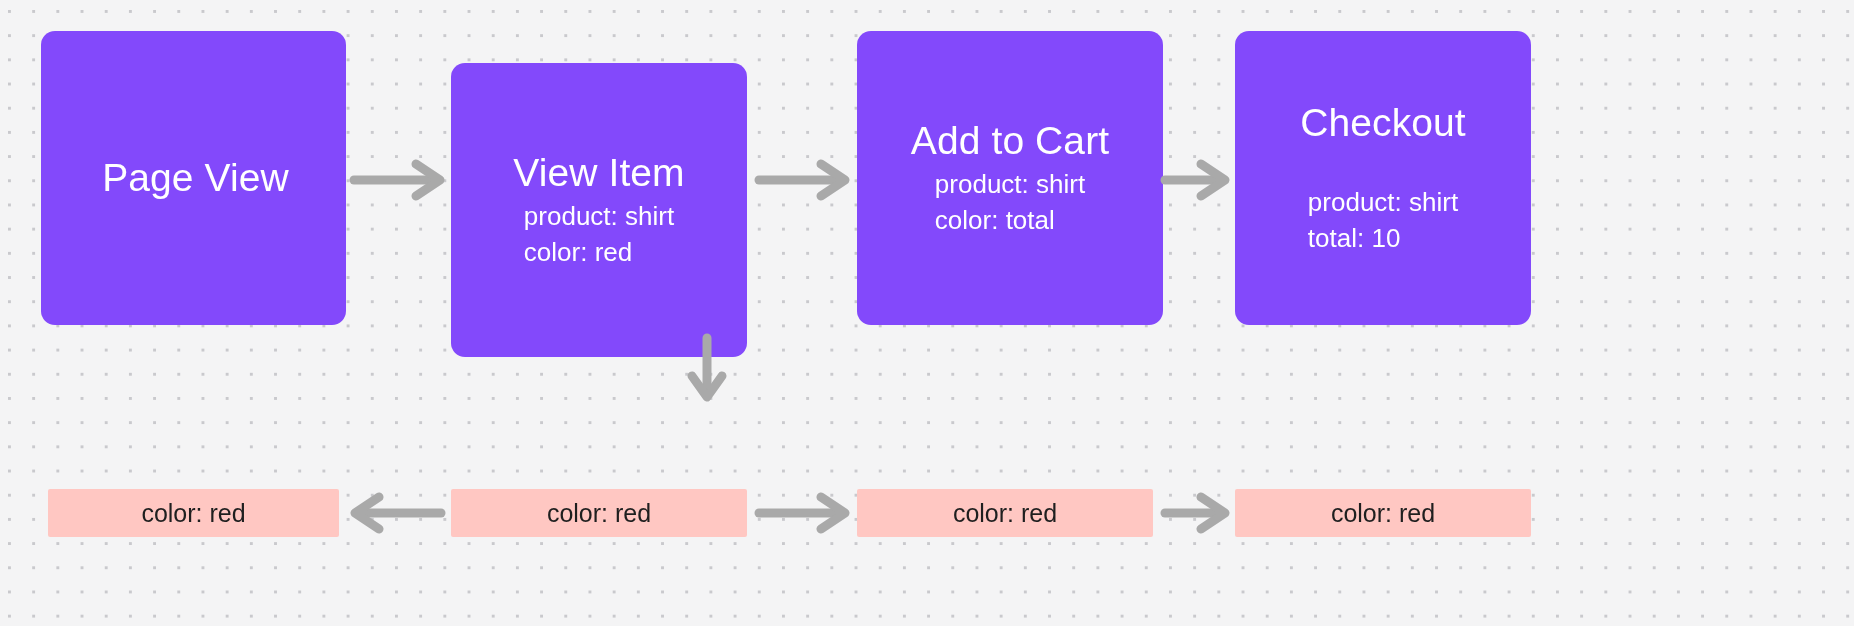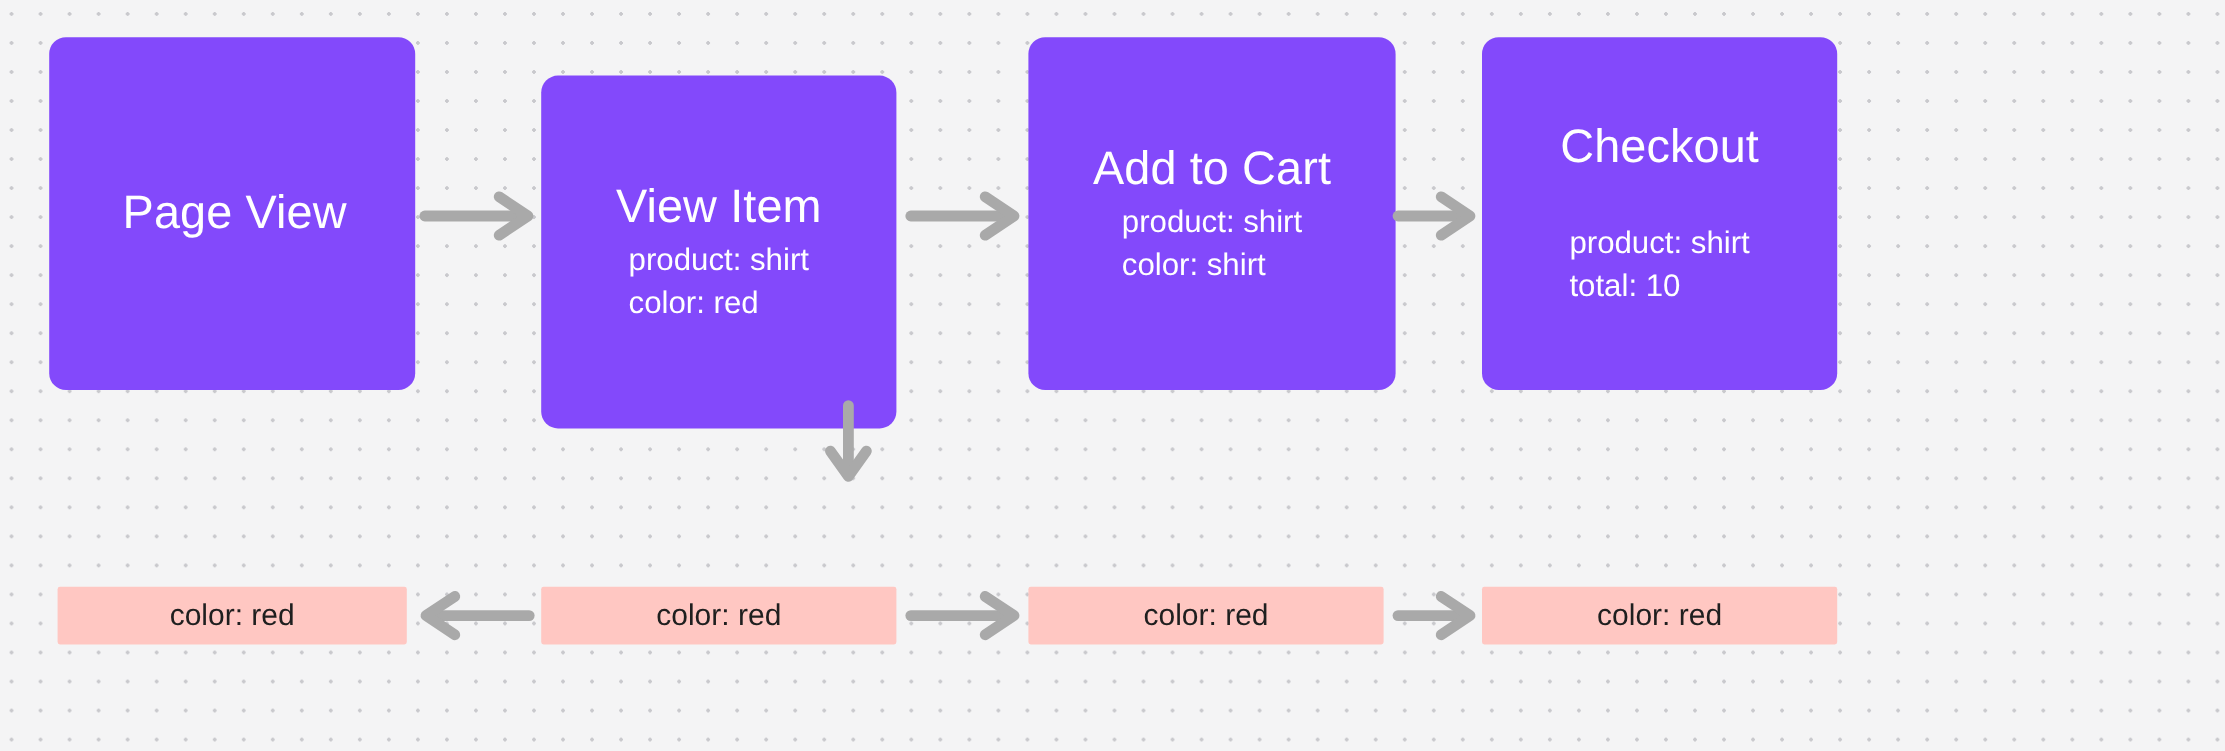--- a/index.html
+++ b/index.html
@@ -100,21 +100,21 @@
     <div class="node-attrs">
       <div class="node-attr">product: shirt</div>
       <div class="node-attr">color: red</div>
     </div>
   </div>
 
   <div class="node" style="left:857px; top:31px; width:306px; height:294px;">
     <div class="node-title">Add to Cart</div>
     <div class="node-attrs">
       <div class="node-attr">product: shirt</div>
-      <div class="node-attr">color: shirt</div>
+      <div class="node-attr">color: total</div>
     </div>
   </div>
 
   <div class="node" style="left:1235px; top:31px; width:296px; height:294px;gap:36px;">
     <div class="node-title">Checkout</div>
     <div class="node-attrs">
       <div class="node-attr">product: shirt</div>
       <div class="node-attr">total: 10</div>
     </div>
   </div>

